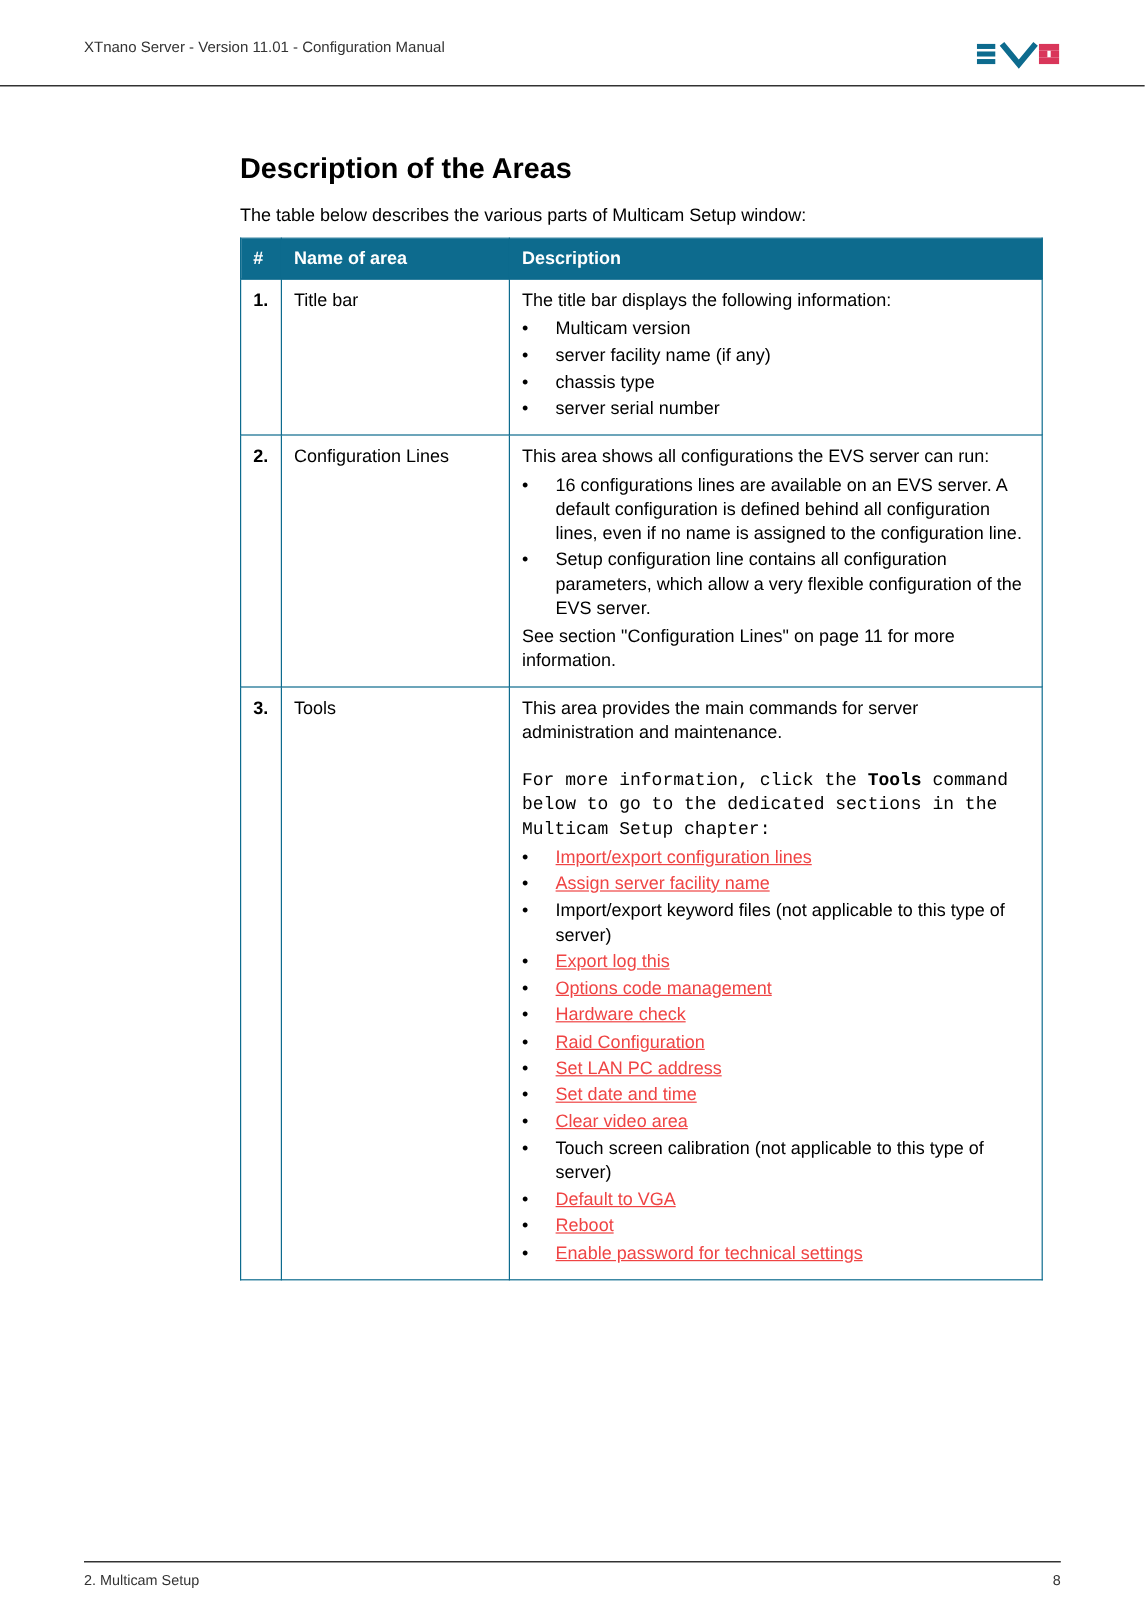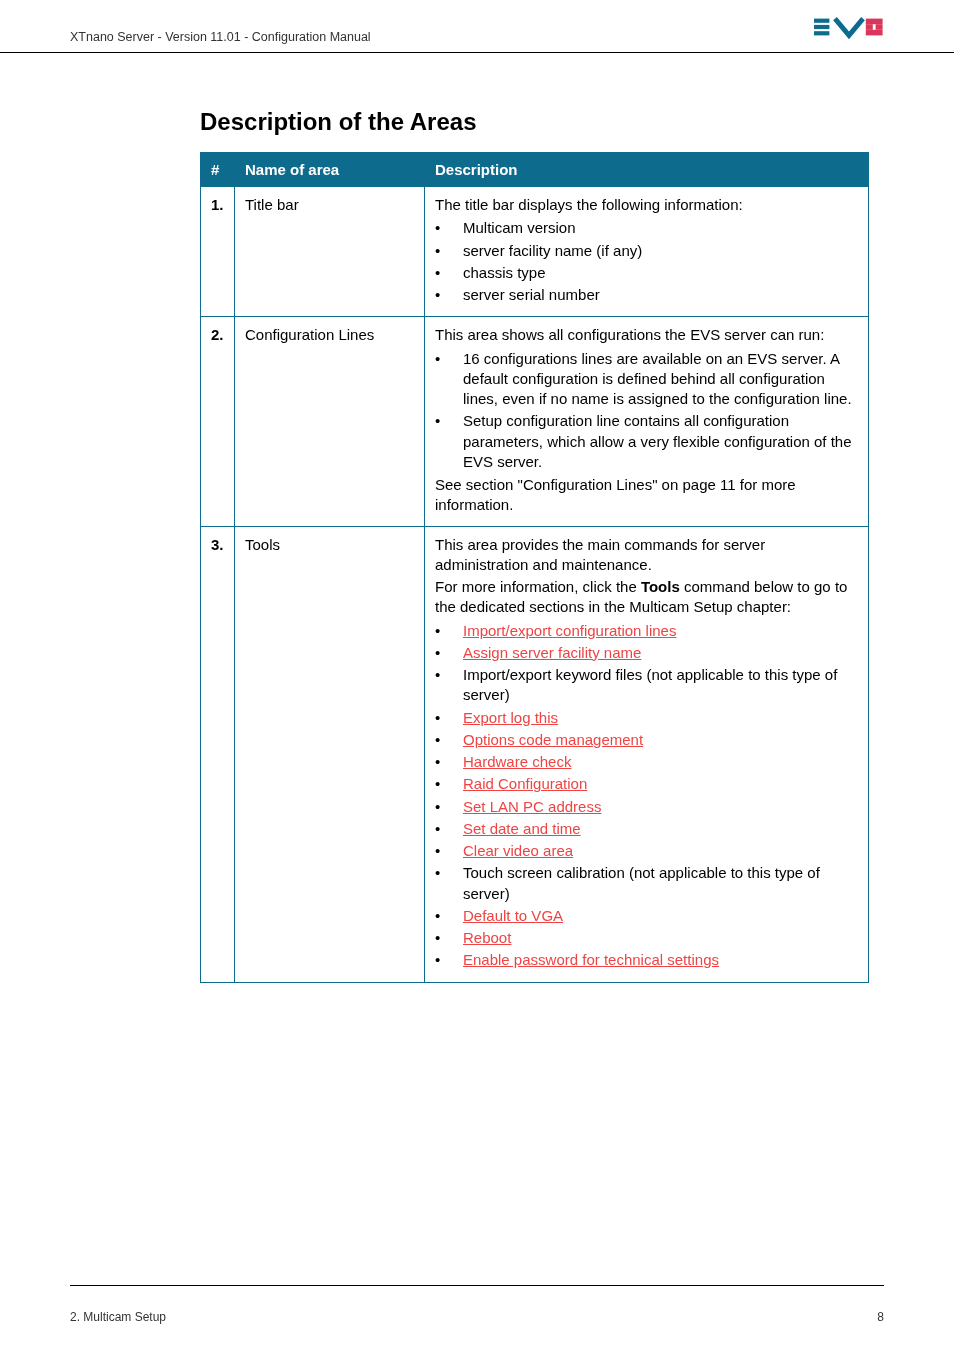--- a/index.html
+++ b/index.html
@@ -7,22 +7,22 @@
     width: 954px;
     height: 1350px;
     background: #fff;
     font-family: Arial, Helvetica, sans-serif;
     color: #000;
     position: relative;
   }
   .header {
     display: flex;
     justify-content: space-between;
-    align-items: flex-end;
-    padding: 14px 70px 8px 70px;
+    align-items: flex-start;
+    padding: 32px 70px 8px 70px;
     border-bottom: 1px solid #000;
     margin: 0 0 0 0;
   }
   .header-text {
     font-size: 12.5px;
     color: #333;
   }
   .logo {
     width: 70px;
     height: 26px;
@@ -93,21 +93,21 @@
   }
   .footer {
     position: absolute;
     bottom: 26px;
     left: 70px;
     right: 70px;
     border-top: 1px solid #000;
     display: flex;
     justify-content: space-between;
     font-size: 12px;
-    padding-top: 24px;
+    padding-top: 8px;
     color: #333;
     margin-top: 12px;
   }
 </style>
 </head>
 <body>
 
 <div class="header">
   <span class="header-text">XTnano Server - Version 11.01 - Configuration Manual</span>
   <span>
@@ -119,20 +119,21 @@
       <rect x="74" y="6" width="24" height="8" fill="#d9365a"></rect>
       <rect x="74" y="14" width="10" height="8" fill="#d9365a"></rect>
       <rect x="74" y="22" width="24" height="8" fill="#d9365a"></rect>
       <rect x="88" y="14" width="10" height="8" fill="#d9365a"></rect>
     </svg>
   </span>
 </div>
 
 <div class="content">
   <h2 class="section-title">Description of the Areas</h2>
+  <p class="intro">The table below describes the various parts of Multicam Setup window:</p>
 
   <table class="areas">
     <thead>
       <tr>
         <th class="col-num">#</th>
         <th class="col-name">Name of area</th>
         <th>Description</th>
       </tr>
     </thead>
     <tbody>
@@ -180,21 +181,21 @@
           </ul>
           <div style="margin-top:2px;">See section "Configuration Lines" on page 11 for more information.</div>
         </td>
       </tr>
 
       <tr>
         <td class="num">3.</td>
         <td class="name">Tools</td>
         <td>
           <div>This area provides the main commands for server administration and maintenance.</div>
-          <div style="margin-top:2px;">
+          <div style="margin-top:20px;font-family:Liberation Mono, monospace;">
             <span>For more information, click the </span><b>Tools</b><span> command below to go to the dedicated sections in the Multicam Setup chapter:</span>
           </div>
           <ul class="bullets">
             <li>
                 <span class="dot">•</span>
                 <span class="txt"><span class="link">Import/export configuration lines</span></span>
               </li>
             <li>
                 <span class="dot">•</span>
                 <span class="txt"><span class="link">Assign server facility name</span></span>

